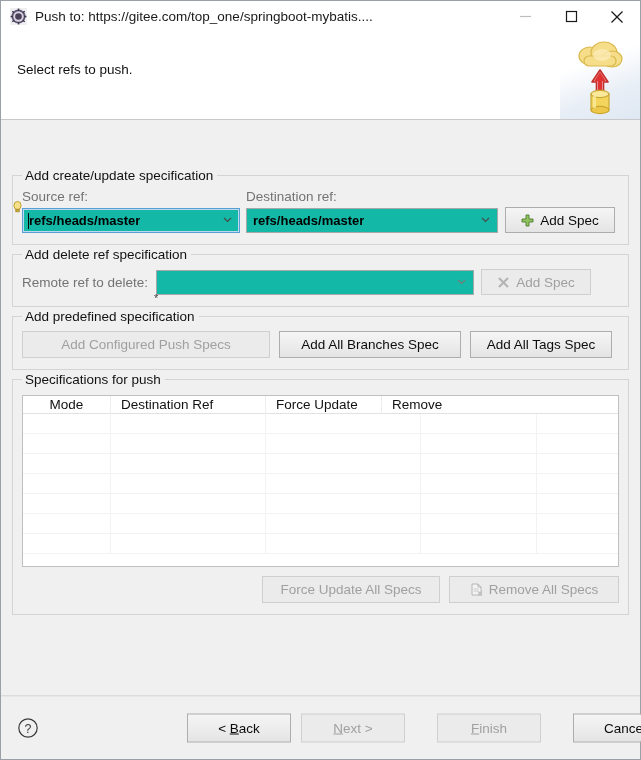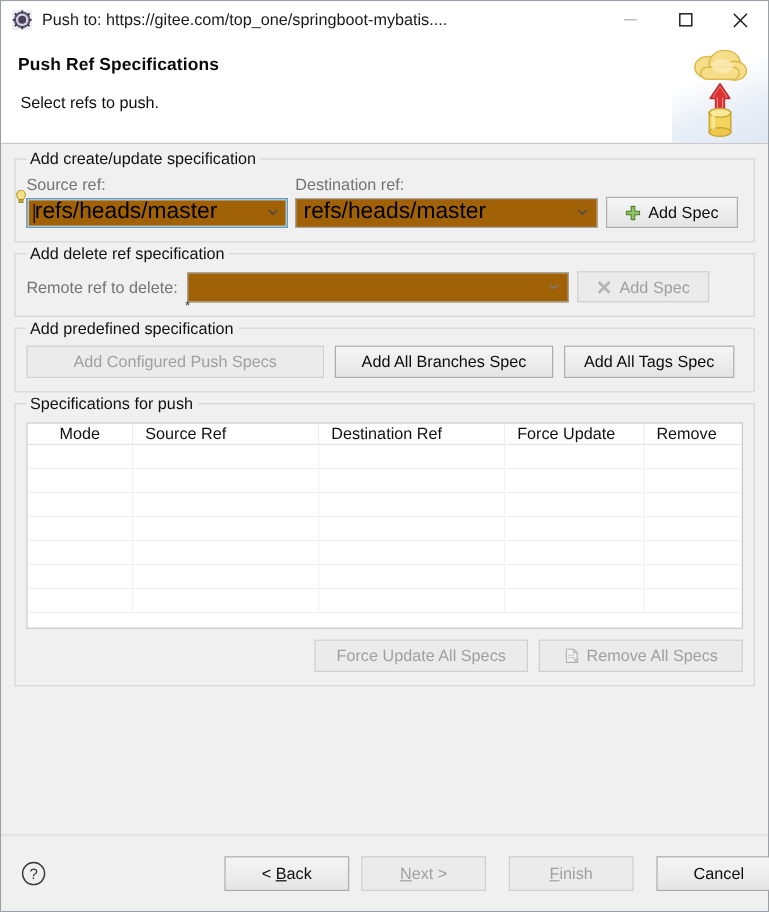--- a/index.html
+++ b/index.html
@@ -82,20 +82,21 @@
     overflow: hidden;
   }
   .banner-image svg { position: absolute; left: 8px; top: 4px; }
 
   
   .content {
     flex: 1 1 auto;
     background: #f0f0f0;
     padding: 12px 11px 0 11px;
     position: relative;
+    margin-top: 43px;
   }
 
   .group {
     position: relative;
     border: 1px solid #d4d4d4;
     border-radius: 0;
     margin-bottom: 9px;
     padding: 7px 9px 9px 9px;
     background: transparent;
   }
@@ -110,27 +111,28 @@
   }
   .group-body { padding-top: 8px; }
 
   .row { display: flex; align-items: center; }
   .label { font-size: 13.5px; color: #737373; }
 
   
   .combo {
     position: relative;
     height: 25px;
-    background: #a16207;
+    background: #14b8a6;
     border: 1px solid #a8a8a8;
     display: flex;
     align-items: center;
     padding: 0 22px 0 6px;
-    font-size: 19px;
+    font-size: 13px;
     color: #000;
+    font-weight: bold;
   }
   .combo.focused { border: 1px solid #5a9fd4; outline: 1px solid #bcd9ef; outline-offset: -2px; }
   .combo .arrow {
     position: absolute; right: 7px; top: 50%;
     transform: translateY(-55%);
     width: 9px; height: 9px;
   }
   .combo .arrow svg { display: block; }
   .combo .caret {
     position: absolute;
@@ -247,21 +249,21 @@
     display: flex;
     gap: 0;
   }
   .nav-buttons .btn {
     width: 104px;
     min-width: 104px;
     height: 29px;
     margin-right: 10px;
   }
   .nav-buttons .btn:last-child { margin-right: 0; }
-  .nav-buttons .btn.cancel { margin-left: 9px; }
+  .nav-buttons .btn.cancel { margin-left: 22px; }
 
   .sep-line {
     position: absolute;
     left: 0; right: 0; top: 0;
     height: 1px;
     background: #e7e7e7;
   }
 </style>
 </head>
 <body>
@@ -302,21 +304,20 @@
       <div class="win-btn">
         <svg width="14" height="14" viewBox="0 0 14 14">
             <line x1="1.5" y1="1.5" x2="12.5" y2="12.5" stroke="#1a1a1a" stroke-width="1.2"></line>
             <line x1="12.5" y1="1.5" x2="1.5" y2="12.5" stroke="#1a1a1a" stroke-width="1.2"></line>
           </svg>
       </div>
     </div>
   </div>
 
   <div class="banner">
-    <div class="banner-title">Push Ref Specifications</div>
     <div class="banner-sub">Select refs to push.</div>
     <div class="banner-image">
       <svg width="64" height="80" viewBox="0 0 64 80">
 
         <g>
           <ellipse cx="22" cy="20" rx="11" ry="9" fill="#f6dd8a" stroke="#d9b94a" stroke-width="1.2"></ellipse>
           <ellipse cx="36" cy="17" rx="13" ry="11" fill="#f6dd8a" stroke="#d9b94a" stroke-width="1.2"></ellipse>
           <ellipse cx="44" cy="23" rx="10" ry="8" fill="#f6dd8a" stroke="#d9b94a" stroke-width="1.2"></ellipse>
           <rect x="16" y="20" width="32" height="10" rx="5" fill="#f6dd8a" stroke="#d9b94a" stroke-width="1.2"></rect>
           <ellipse cx="34" cy="19" rx="9" ry="6" fill="#fbebb4" opacity="0.8"></ellipse>
@@ -431,21 +432,20 @@
         </div>
       </div>
     </div>
 
     <div class="group" style="padding-bottom:11px;">
       <div class="group-title">Specifications for push</div>
       <div class="group-body" style="padding-top:0;">
         <div class="table-wrap">
           <div class="thead">
             <div class="th" style="width:88px; text-align:center;">Mode</div>
-            <div class="th" style="width:155px;">Source Ref</div>
             <div class="th" style="width:155px;">Destination Ref</div>
             <div class="th" style="width:116px;">Force Update</div>
             <div class="th" style="width:80px;">Remove</div>
           </div>
           <div class="tbody">
             <div class="trow">
               <div class="td" style="width:88px;"></div>
                 <div class="td" style="width:155px;"></div>
                 <div class="td" style="width:155px;"></div>
                 <div class="td" style="width:116px;"></div>

